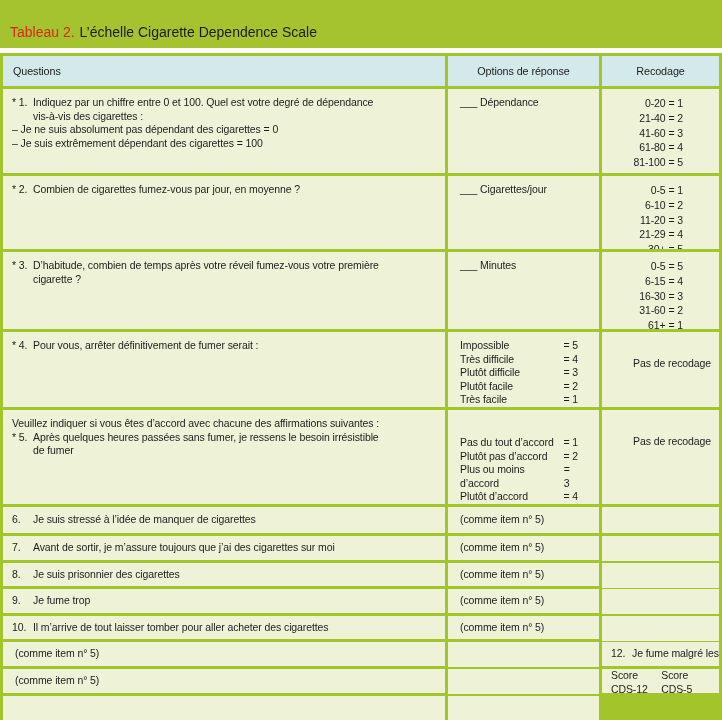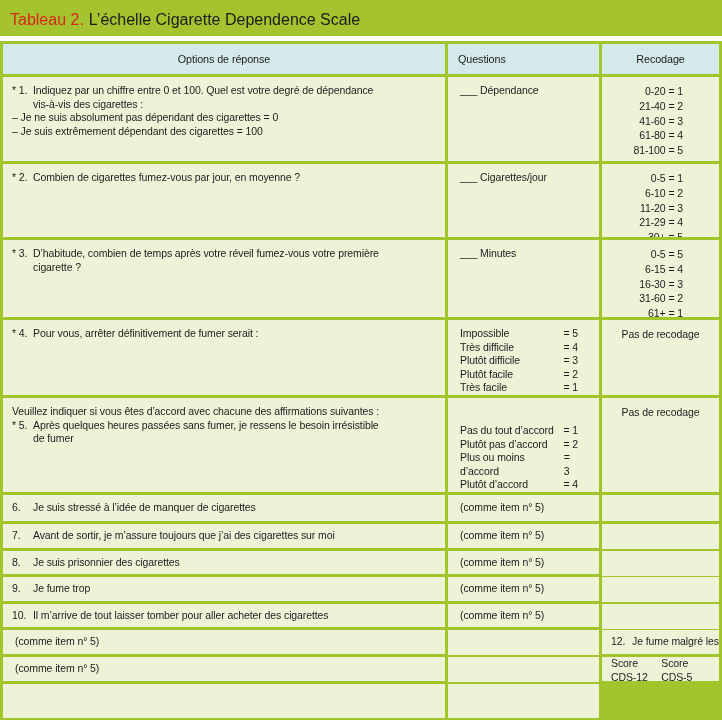--- a/index.html
+++ b/index.html
@@ -3,21 +3,21 @@
 <meta charset="utf-8">
 <style>
   html, body { margin:0; padding:0; }
   body {
     width:722px; height:720px; background:#ffffff;
     font-family:"Liberation Sans","DejaVu Sans",sans-serif;
     color:#1c1c1c; font-size:10.5px; letter-spacing:-0.1px;
   }
   .band {
     height:32px; background:#a5c32e; display:flex; align-items:center;
-    padding:4px 0 0 10px; font-size:16px; letter-spacing:0;
+    padding:16px 0 0 10px; font-size:14px; letter-spacing:0;
   }
   .band .red { color:#d42a1a; margin-right:5px; }
   .gap { height:5px; background:#ffffff; }
   .table {
     display:grid; box-sizing:border-box; width:722px;
     grid-template-columns:442px 151px 117px;
     grid-template-rows:30px 84px 73px 77px 75px 94px 26px 24px 23px 24px 23px 24px 24px 34px;
     gap:3px; padding:3px; background:#a3c52c;
   }
   .cell { background:#eef3d8; overflow:hidden; box-sizing:border-box; }
@@ -27,37 +27,37 @@
   .q { padding:7px 8px 0 9px; line-height:13.5px; }
   .ql { display:flex; white-space:pre; }
   .qn { width:21px; flex:none; }
   .ind { padding-left:21px; }
   .mid { display:flex; align-items:center; padding-top:0; }
   .opt { padding:7px 0 0 12px; line-height:13.5px; }
   .opt.mid { padding-top:0; }
   .pairs { width:118px; }
   .pair { display:flex; justify-content:space-between; }
   .rec { text-align:right; padding:7px 36px 18px 0; line-height:14.8px; }
-  .rec.ctr { text-align:center; padding:7px 8px 0 8px; }
+  .rec.ctr { text-align:right; padding:24px 8px 0 8px; }
   .pt22 { padding-top:26px; }
   .footer-q { display:flex; flex-direction:row; justify-content:center; padding-top:0; line-height:13.8px; }
 </style>
 </head>
 <body>
 
 <div class="band">
   <span class="red">Tableau 2.</span>
   <span>L’échelle Cigarette Dependence Scale</span>
 </div>
 <div class="gap"></div>
 
 <div class="table">
 
+  <div class="cell hdr left">Questions</div>
   <div class="cell hdr center">Options de réponse</div>
-  <div class="cell hdr left">Questions</div>
   <div class="cell hdr center">Recodage</div>
 
   <div class="cell q">
     <div class="ql"><span class="qn">* 1.</span><span>Indiquez par un chiffre entre 0 et 100. Quel est votre degré de dépendance</span></div>
     <div class="ql ind">vis-à-vis des cigarettes :</div>
     <div class="ql">– Je ne suis absolument pas dépendant des cigarettes = 0</div>
     <div class="ql">– Je suis extrêmement dépendant des cigarettes = 100</div>
   </div>
   <div class="cell opt"><span>___ Dépendance</span></div>
   <div class="cell rec">

